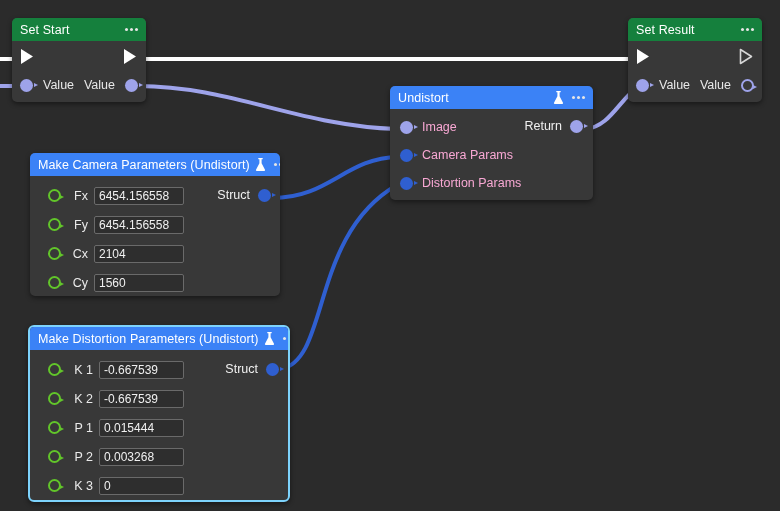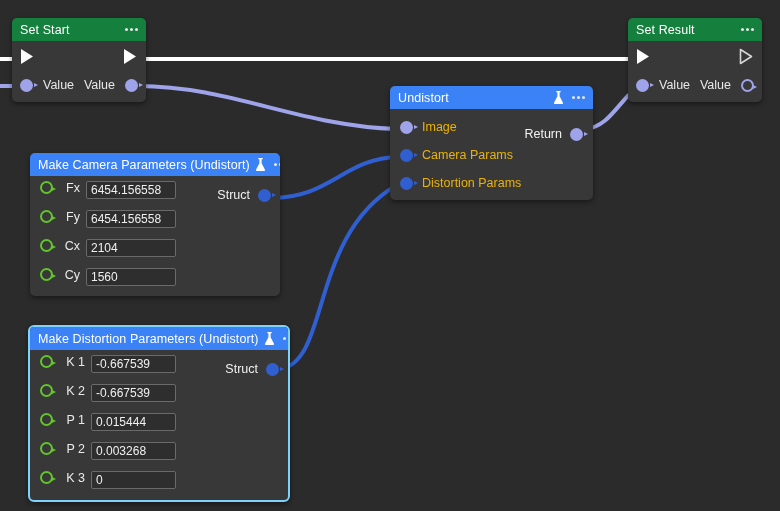--- a/index.html
+++ b/index.html
@@ -138,33 +138,33 @@
 
   
   .fn-row {
     position: relative;
     height: 28px;
     display: flex;
     align-items: center;
     padding-left: 10px;
   }
   .fn-row .in-label {
-    color: #eab308;
+    color: #f9a8d4;
     font-size: 12.5px;
     margin-left: 9px;
     white-space: nowrap;
   }
 
   
   .param-row {
     position: relative;
     height: 29px;
     display: flex;
-    align-items: flex-start;
-    padding-left: 10px;
+    align-items: center;
+    padding-left: 18px;
   }
   .param-name {
     color: #eaeaea;
     font-size: 12.5px;
     margin-left: 9px;
     text-align: right;
     white-space: nowrap;
   }
   .param-field {
     margin-left: 6px;
@@ -294,21 +294,21 @@
         <span class="in-label">Image</span>
       </div>
       <div class="fn-row">
         <span class="port-dot dot-blue"></span>
         <span class="in-label">Camera Params</span>
       </div>
       <div class="fn-row">
         <span class="port-dot dot-blue"></span>
         <span class="in-label">Distortion Params</span>
       </div>
-      <div class="out-slot" style="right:10px; top:18px;text-align:center;">
+      <div class="out-slot" style="right:10px; top:10px;text-align:center;">
         <span class="lbl">Return</span>
         <span class="port-dot dot-lilac"></span>
       </div>
     </div>
   </div>
 
   <div class="node" style="left:30px; top:153px; width:250px; height:143px;">
     <div class="node-header hdr-green">
       <span class="node-title">Make Camera Parameters (Undistort)</span>
       <span class="hdr-spacer" style="min-width:4px;"></span>

